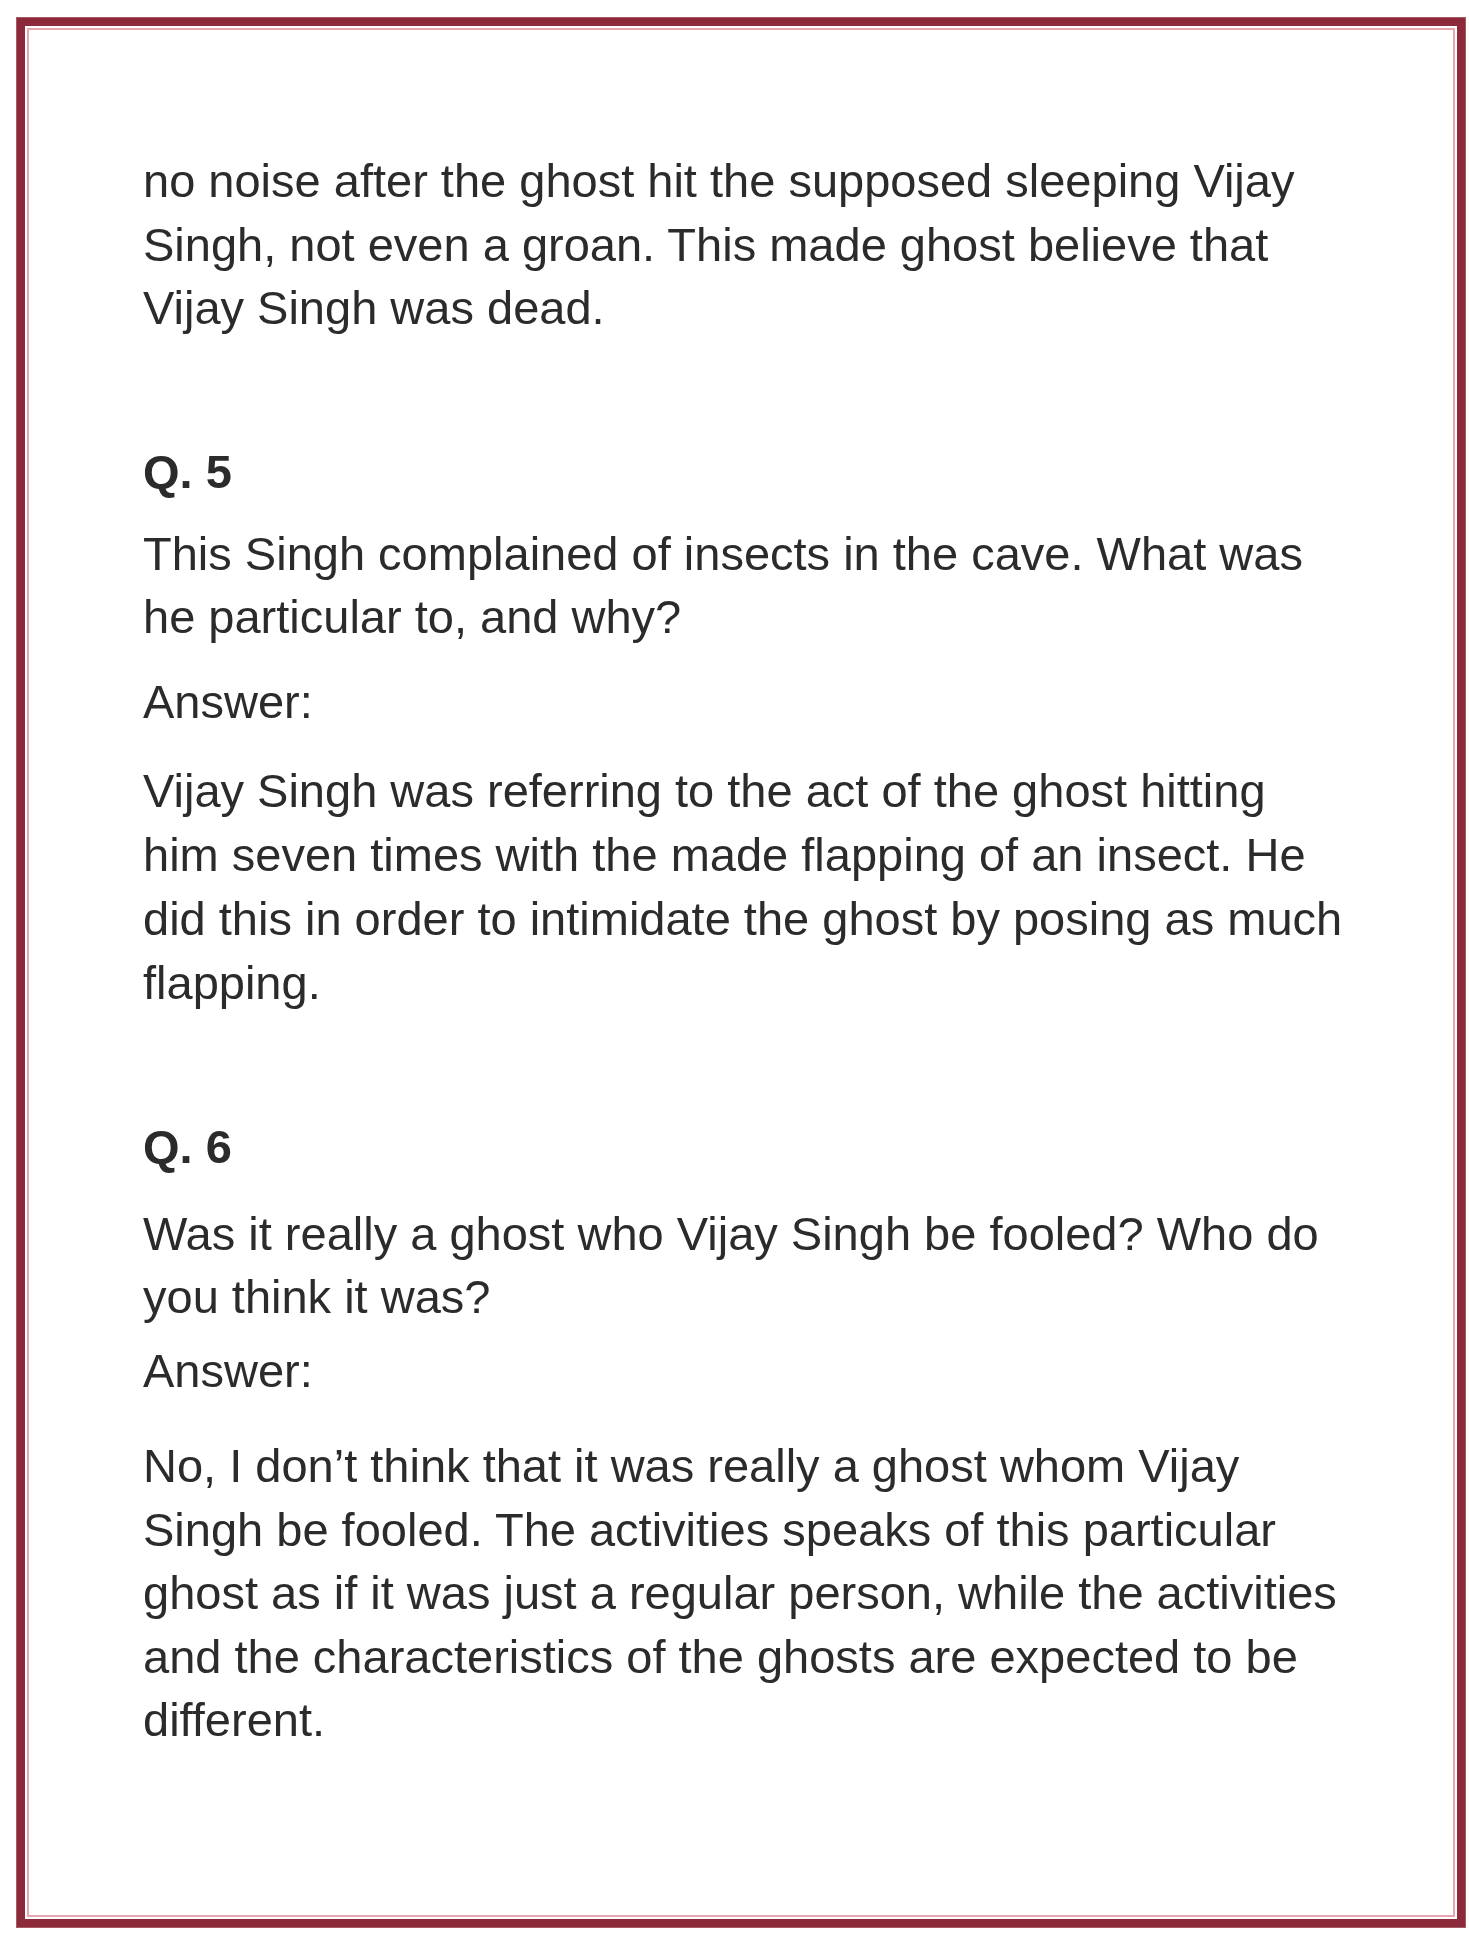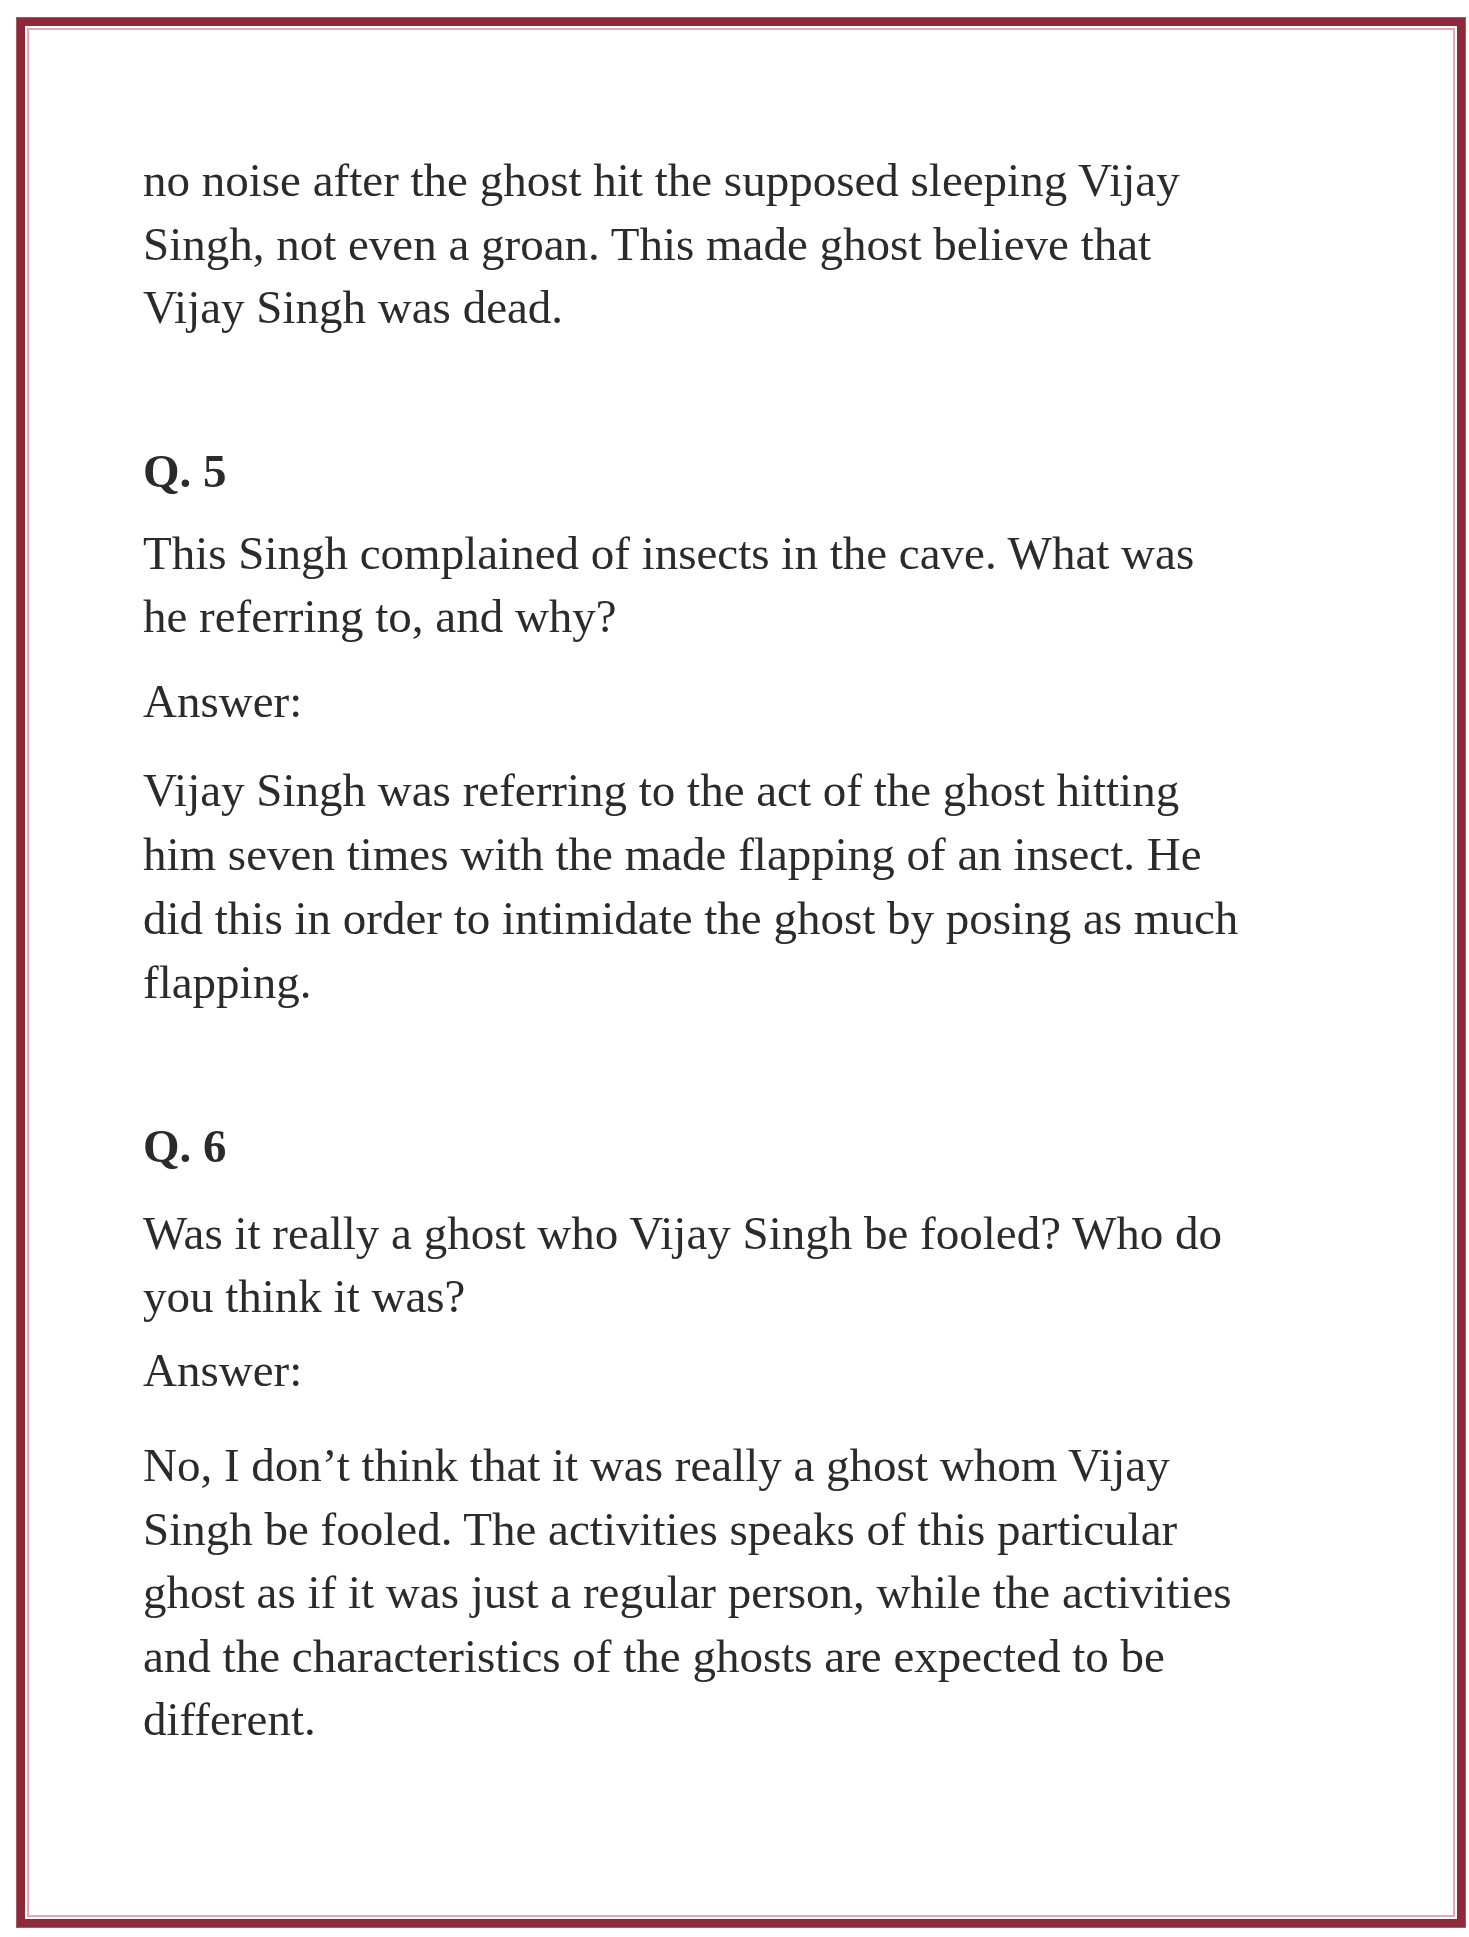--- a/index.html
+++ b/index.html
@@ -8,21 +8,21 @@
     position: absolute; left: 17px; top: 18px; width: 1448px; height: 1909px;
     box-sizing: border-box; border: 8px solid #8c2a3b;
     box-shadow: 0 0 0 1px #a65a62;
   }
   .frame-inner {
     position: absolute; left: 27px; top: 28px; width: 1428px; height: 1889px;
     box-sizing: border-box; border: 2px solid #e7a6b0;
   }
   .page {
     position: absolute; left: 0; top: 0; width: 1469px; height: 1412px;
-    font-family: Liberation Serif, serif;
+    font-family: Liberation Sans, sans-serif;
     color: #2b2b2b;
   }
   .ln {
     position: absolute; left: 143px; white-space: pre;
     font-size: 47px; line-height: 47px; height: 47px;
   }
   .qhead { font-weight: bold; }
 </style>
 </head>
 <body>
@@ -34,21 +34,21 @@
 
   <section>
     <div class="ln" style="top:157px">no noise after the ghost hit the supposed sleeping Vijay</div>
     <div class="ln" style="top:221px">Singh, not even a groan. This made ghost believe that</div>
     <div class="ln" style="top:284px">Vijay Singh was dead.</div>
   </section>
 
   <section>
     <div class="ln qhead" style="top:448px">Q. 5</div>
     <div class="ln" style="top:530px">This Singh complained of insects in the cave. What was</div>
-    <div class="ln" style="top:593px">he referring to, and why?</div>
+    <div class="ln" style="top:593px">he particular to, and why?</div>
     <div class="ln" style="top:678px">Answer:</div>
     <div class="ln" style="top:767px">Vijay Singh was referring to the act of the ghost hitting</div>
     <div class="ln" style="top:831px">him seven times with the made flapping of an insect. He</div>
     <div class="ln" style="top:895px">did this in order to intimidate the ghost by posing as much</div>
     <div class="ln" style="top:959px">flapping.</div>
   </section>
 
   <section>
     <div class="ln qhead" style="top:1123px">Q. 6</div>
     <div class="ln" style="top:1210px">Was it really a ghost who Vijay Singh be fooled? Who do</div>

